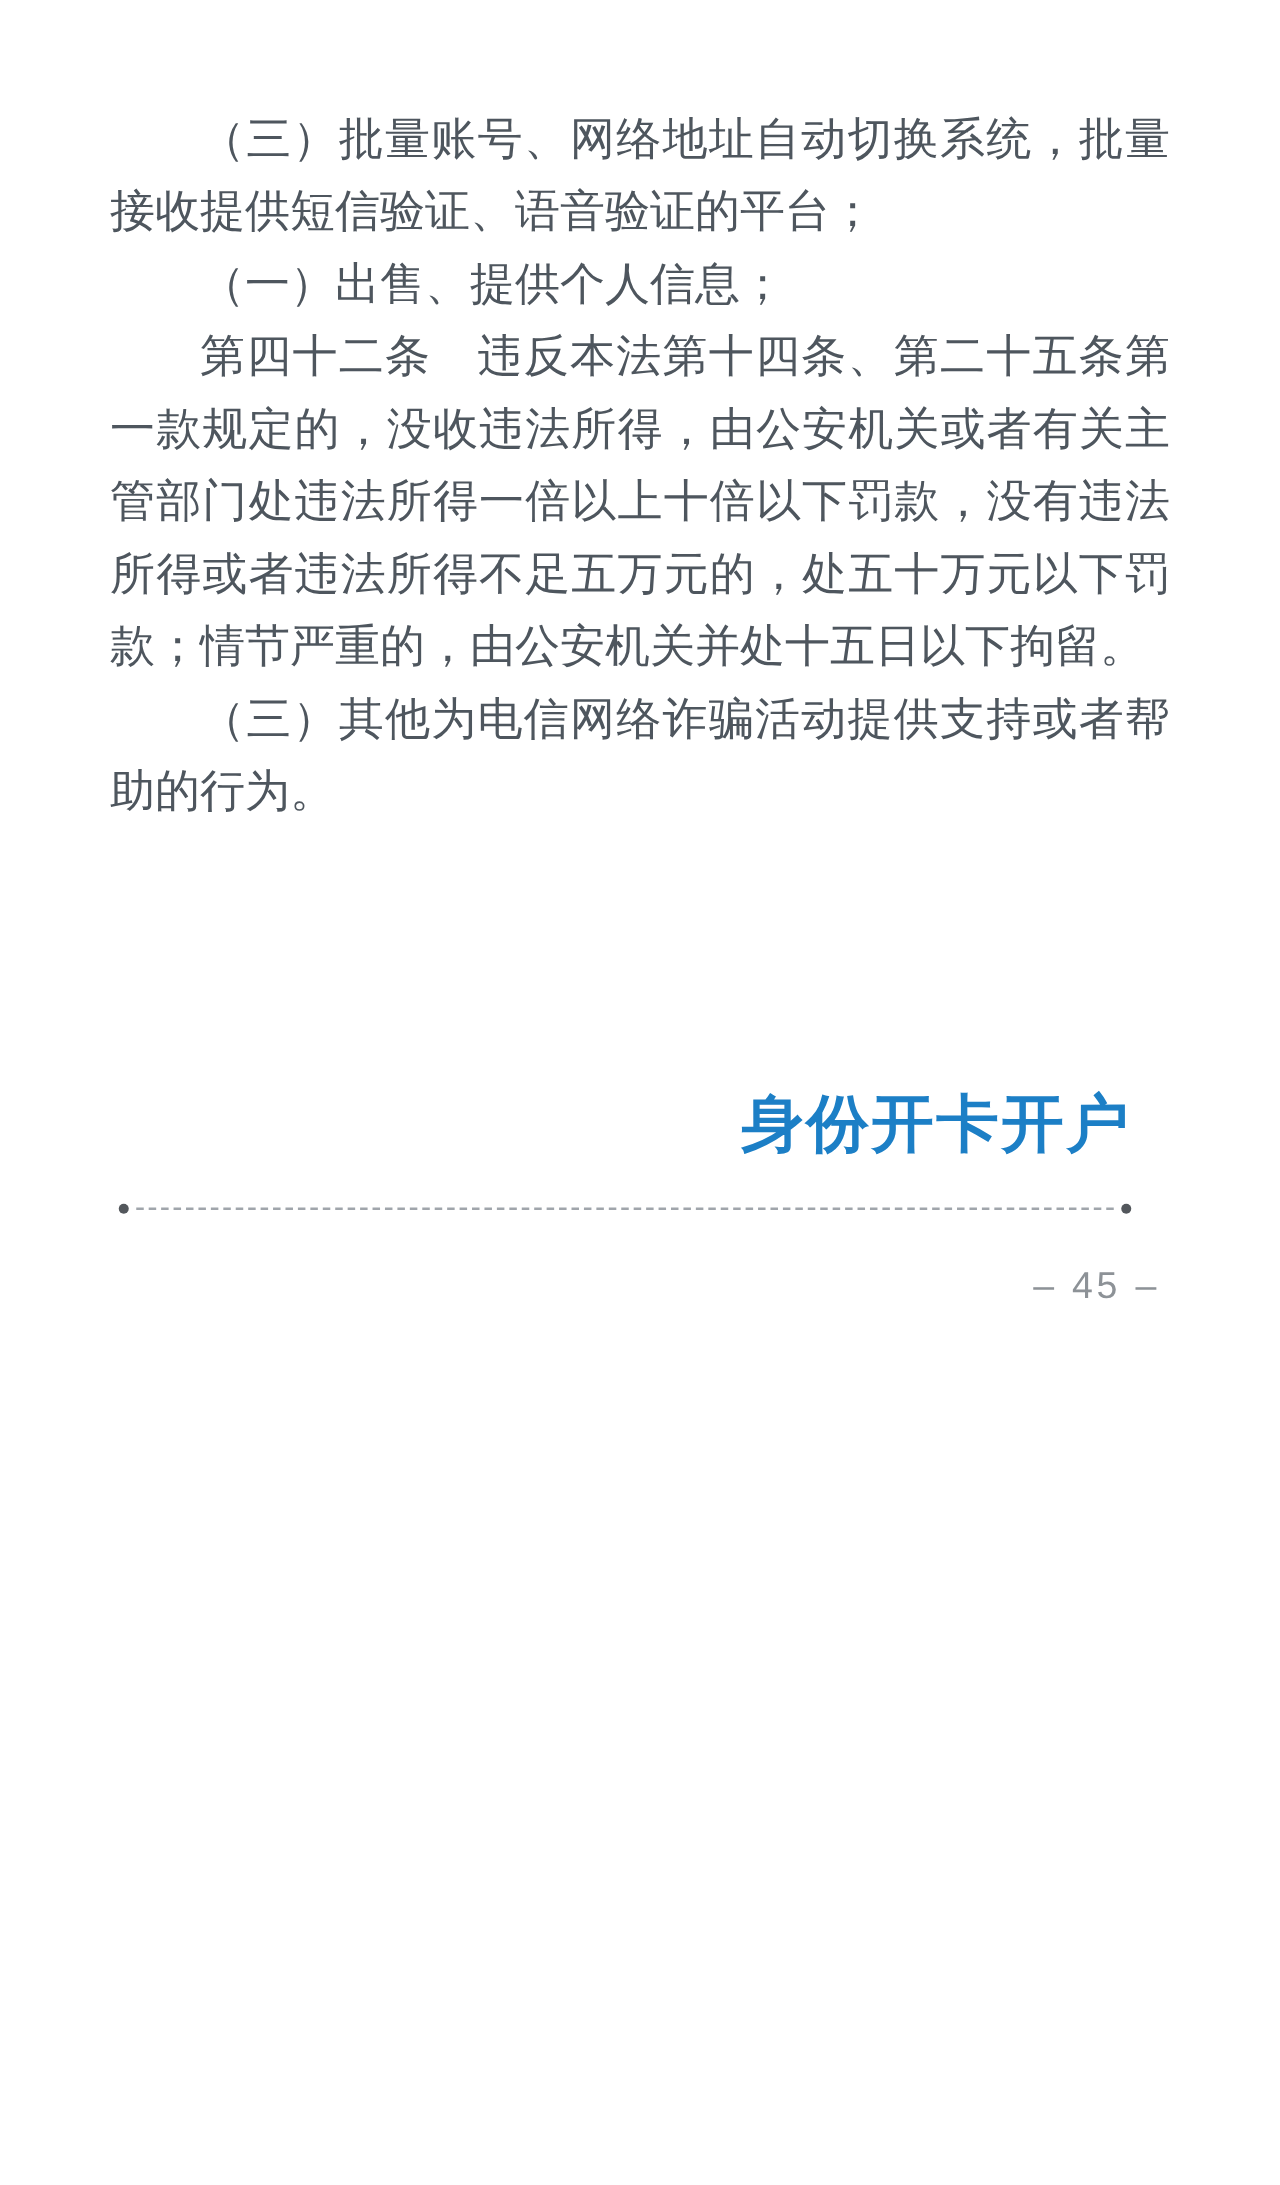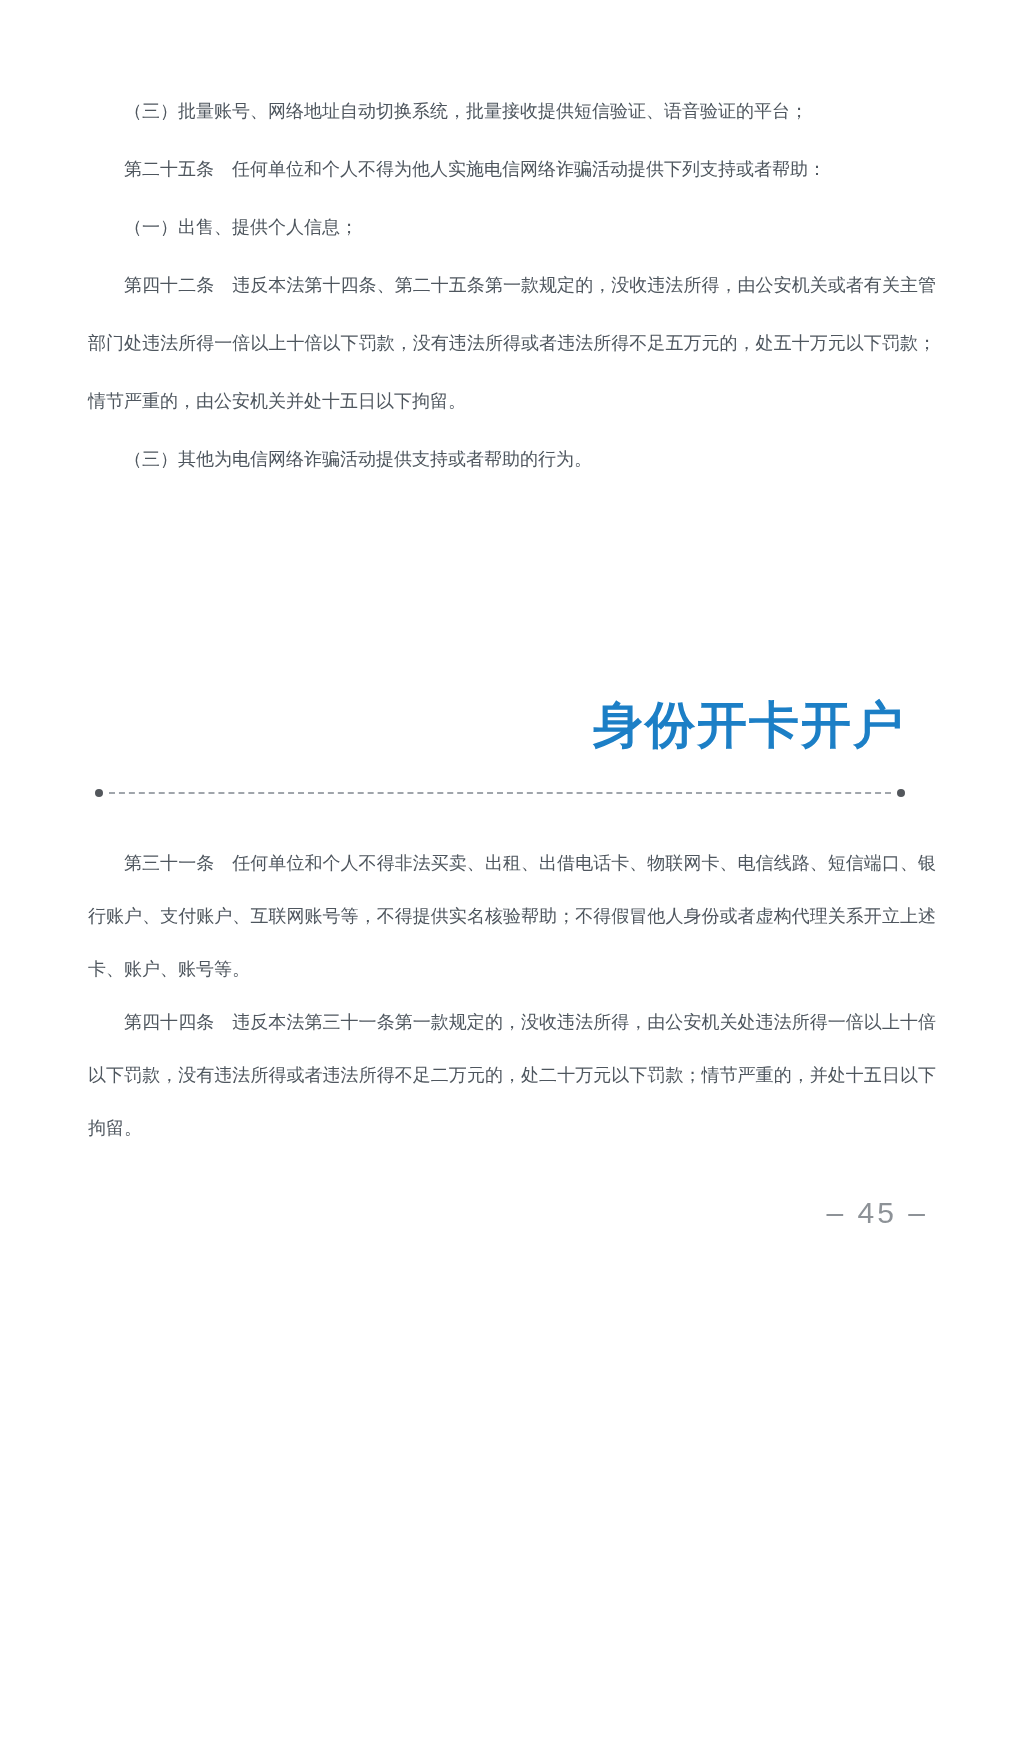--- a/index.html
+++ b/index.html
@@ -9,21 +9,21 @@
     height: 1748px;
     margin: 0 auto;
     background: #ffffff;
     overflow: hidden;
     font-family: "Liberation Sans", sans-serif;
   }
   
   .block {
     margin: 0 88px;
     color: #4e565e;
-    font-size: 18px;
+    font-size: 36px;
     text-align: justify;
   }
   .block-top { padding-top: 82px; line-height: 58px; }
   .block-bottom { margin-top: 40px; line-height: 53px; }
   .para {
     margin: 0;
     text-indent: 2em;
     word-break: break-all;
   }
   
@@ -67,36 +67,31 @@
     letter-spacing: 3px;
   }
 </style>
 </head>
 <body>
 
 <div class="page">
 
   <section class="block block-top">
     <p class="para">（三）批量账号、网络地址自动切换系统，批量接收提供短信验证、语音验证的平台；</p>
-    <p class="para">第二十五条　任何单位和个人不得为他人实施电信网络诈骗活动提供下列支持或者帮助：</p>
     <p class="para">（一）出售、提供个人信息；</p>
     <p class="para">第四十二条　违反本法第十四条、第二十五条第一款规定的，没收违法所得，由公安机关或者有关主管部门处违法所得一倍以上十倍以下罚款，没有违法所得或者违法所得不足五万元的，处五十万元以下罚款；情节严重的，由公安机关并处十五日以下拘留。</p>
     <p class="para">（三）其他为电信网络诈骗活动提供支持或者帮助的行为。</p>
   </section>
 
   <h1 class="heading">
     <span class="hline">身份开卡开户</span>
   </h1>
 
   <div class="divider">
     <span class="dot"></span>
     <span class="dashes"></span>
     <span class="dot"></span>
   </div>
 
-  <section class="block block-bottom">
-    <p class="para">第三十一条　任何单位和个人不得非法买卖、出租、出借电话卡、物联网卡、电信线路、短信端口、银行账户、支付账户、互联网账号等，不得提供实名核验帮助；不得假冒他人身份或者虚构代理关系开立上述卡、账户、账号等。</p>
-    <p class="para">第四十四条　违反本法第三十一条第一款规定的，没收违法所得，由公安机关处违法所得一倍以上十倍以下罚款，没有违法所得或者违法所得不足二万元的，处二十万元以下罚款；情节严重的，并处十五日以下拘留。</p>
-  </section>
 
   <footer class="pagenum">– 45 –</footer>
 
 </div>
 
 </body></html>

